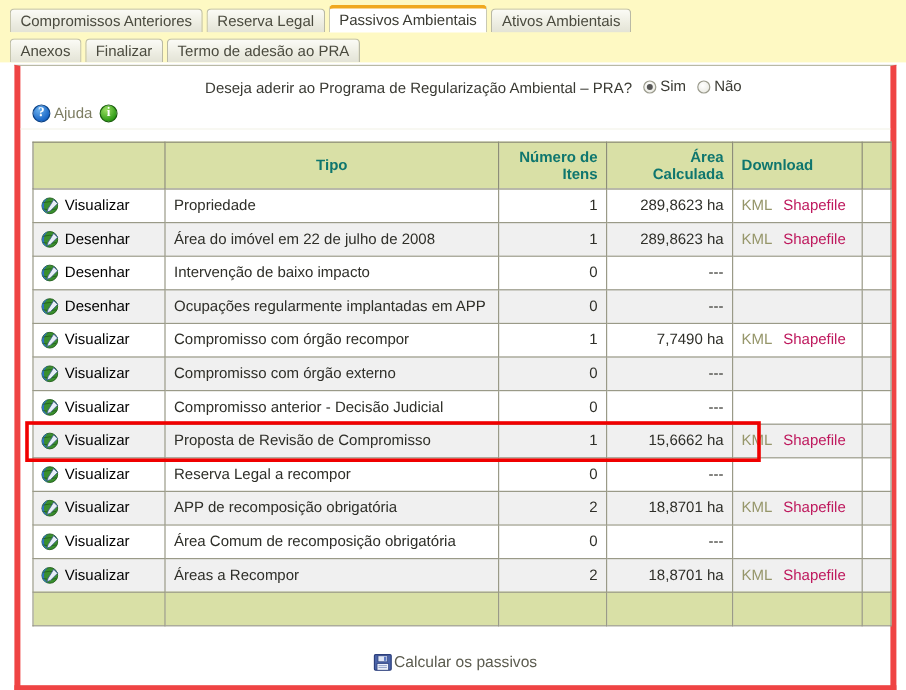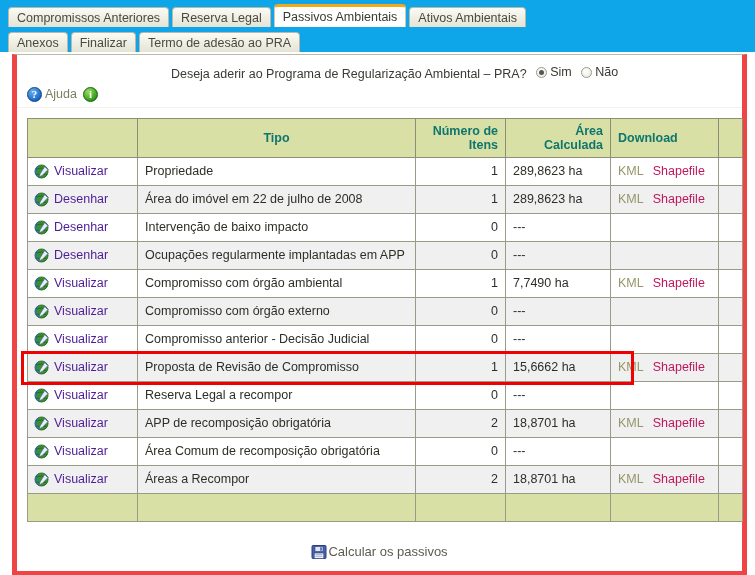--- a/index.html
+++ b/index.html
@@ -8,21 +8,21 @@
     background: #ffffff;
     width: 755px;
     height: 575px;
     overflow: hidden;
     font-family: "Liberation Sans", sans-serif;
   }
 
   
   #tabs-area {
     padding: 4px 0 0 8px;
-    background: #0ea5e9;
+    background: #fef9c3;
   }
   .tab-row {
     display: flex;
     align-items: flex-end;
     height: 23px;
     margin-bottom: 2px;
   }
   .tab {
     position: relative;
     height: 20px;
@@ -126,31 +126,31 @@
     color: #2e2e28;
     height: 28px;
     box-sizing: border-box;
   }
   tr.rowalt td { background: #f0f0f0; }
   tr.rownorm td { background: #ffffff; }
 
   .col-action  { width: 110px; }
   .col-tipo    { width: 278px; }
   .col-num     { width: 90px;  text-align: right; }
-  .col-area    { width: 105px; text-align: left; }
+  .col-area    { width: 105px; text-align: right; }
   .col-dl      { width: 108px; }
   .col-last    { width: 24px;  }
 
   th.col-action { background: #d9e0a6; }
   th.col-num, th.col-area { text-align: right; }
   th.col-dl { text-align: left; }
 
   .action-cell { padding-left: 6px !important; }
   .action-inner { display: flex; align-items: center; gap: 5px; }
-  .action-label { color: #4c1d95; font-size: 12.5px; cursor: pointer; }
+  .action-label { color: #000000; font-size: 12.5px; cursor: pointer; }
 
   .globe-icon { width: 15px; height: 15px; flex: none; display:block; }
 
   .dl-inner { display: flex; gap: 9px; }
   .dl-link { color: #be185d; font-size: 12.5px; cursor: pointer; }
   .dl-link.kml { color: #96966a; }
 
   tr.footer-row td { background: #d9e0a6; height: 22px; border: 1px solid #8d8d78; }
 
   
@@ -320,21 +320,21 @@
                 <circle cx="8" cy="8" r="7" fill="#3a8f2e" stroke="#1f5c18" stroke-width="0.8"></circle>
                 <path d="M8 1 A7 7 0 0 0 8 15 A5.2 7 0 0 1 8 1 Z" fill="#2f6fc4"></path>
                 <path d="M2.2 5.2 Q8 3.4 13.8 5.2" stroke="#1f5c18" stroke-width="0.7" fill="none"></path>
                 <path d="M2.2 10.8 Q8 12.6 13.8 10.8" stroke="#1f5c18" stroke-width="0.7" fill="none"></path>
                 <path d="M11.5 2.5 L15 6 L8.5 12.5 L5.5 13.5 L6.5 10.5 Z" fill="#e8eef7" stroke="#3a5a8c" stroke-width="0.7"></path>
                 <path d="M11.5 2.5 L15 6" stroke="#3a5a8c" stroke-width="0.7"></path>
               </svg>
               <span class="action-label">Visualizar</span>
             </span>
           </td>
-          <td class="col-tipo">Compromisso com órgão ambiental</td>
+          <td class="col-tipo">Compromisso com órgão recompor</td>
           <td class="col-num">1</td>
           <td class="col-area">7,7490 ha</td>
           <td class="col-dl">
             <span class="dl-inner">
               <span class="dl-link kml">KML</span>
               <span class="dl-link">Shapefile</span>
             </span>
           </td>
           <td class="col-last"></td>
         </tr>

